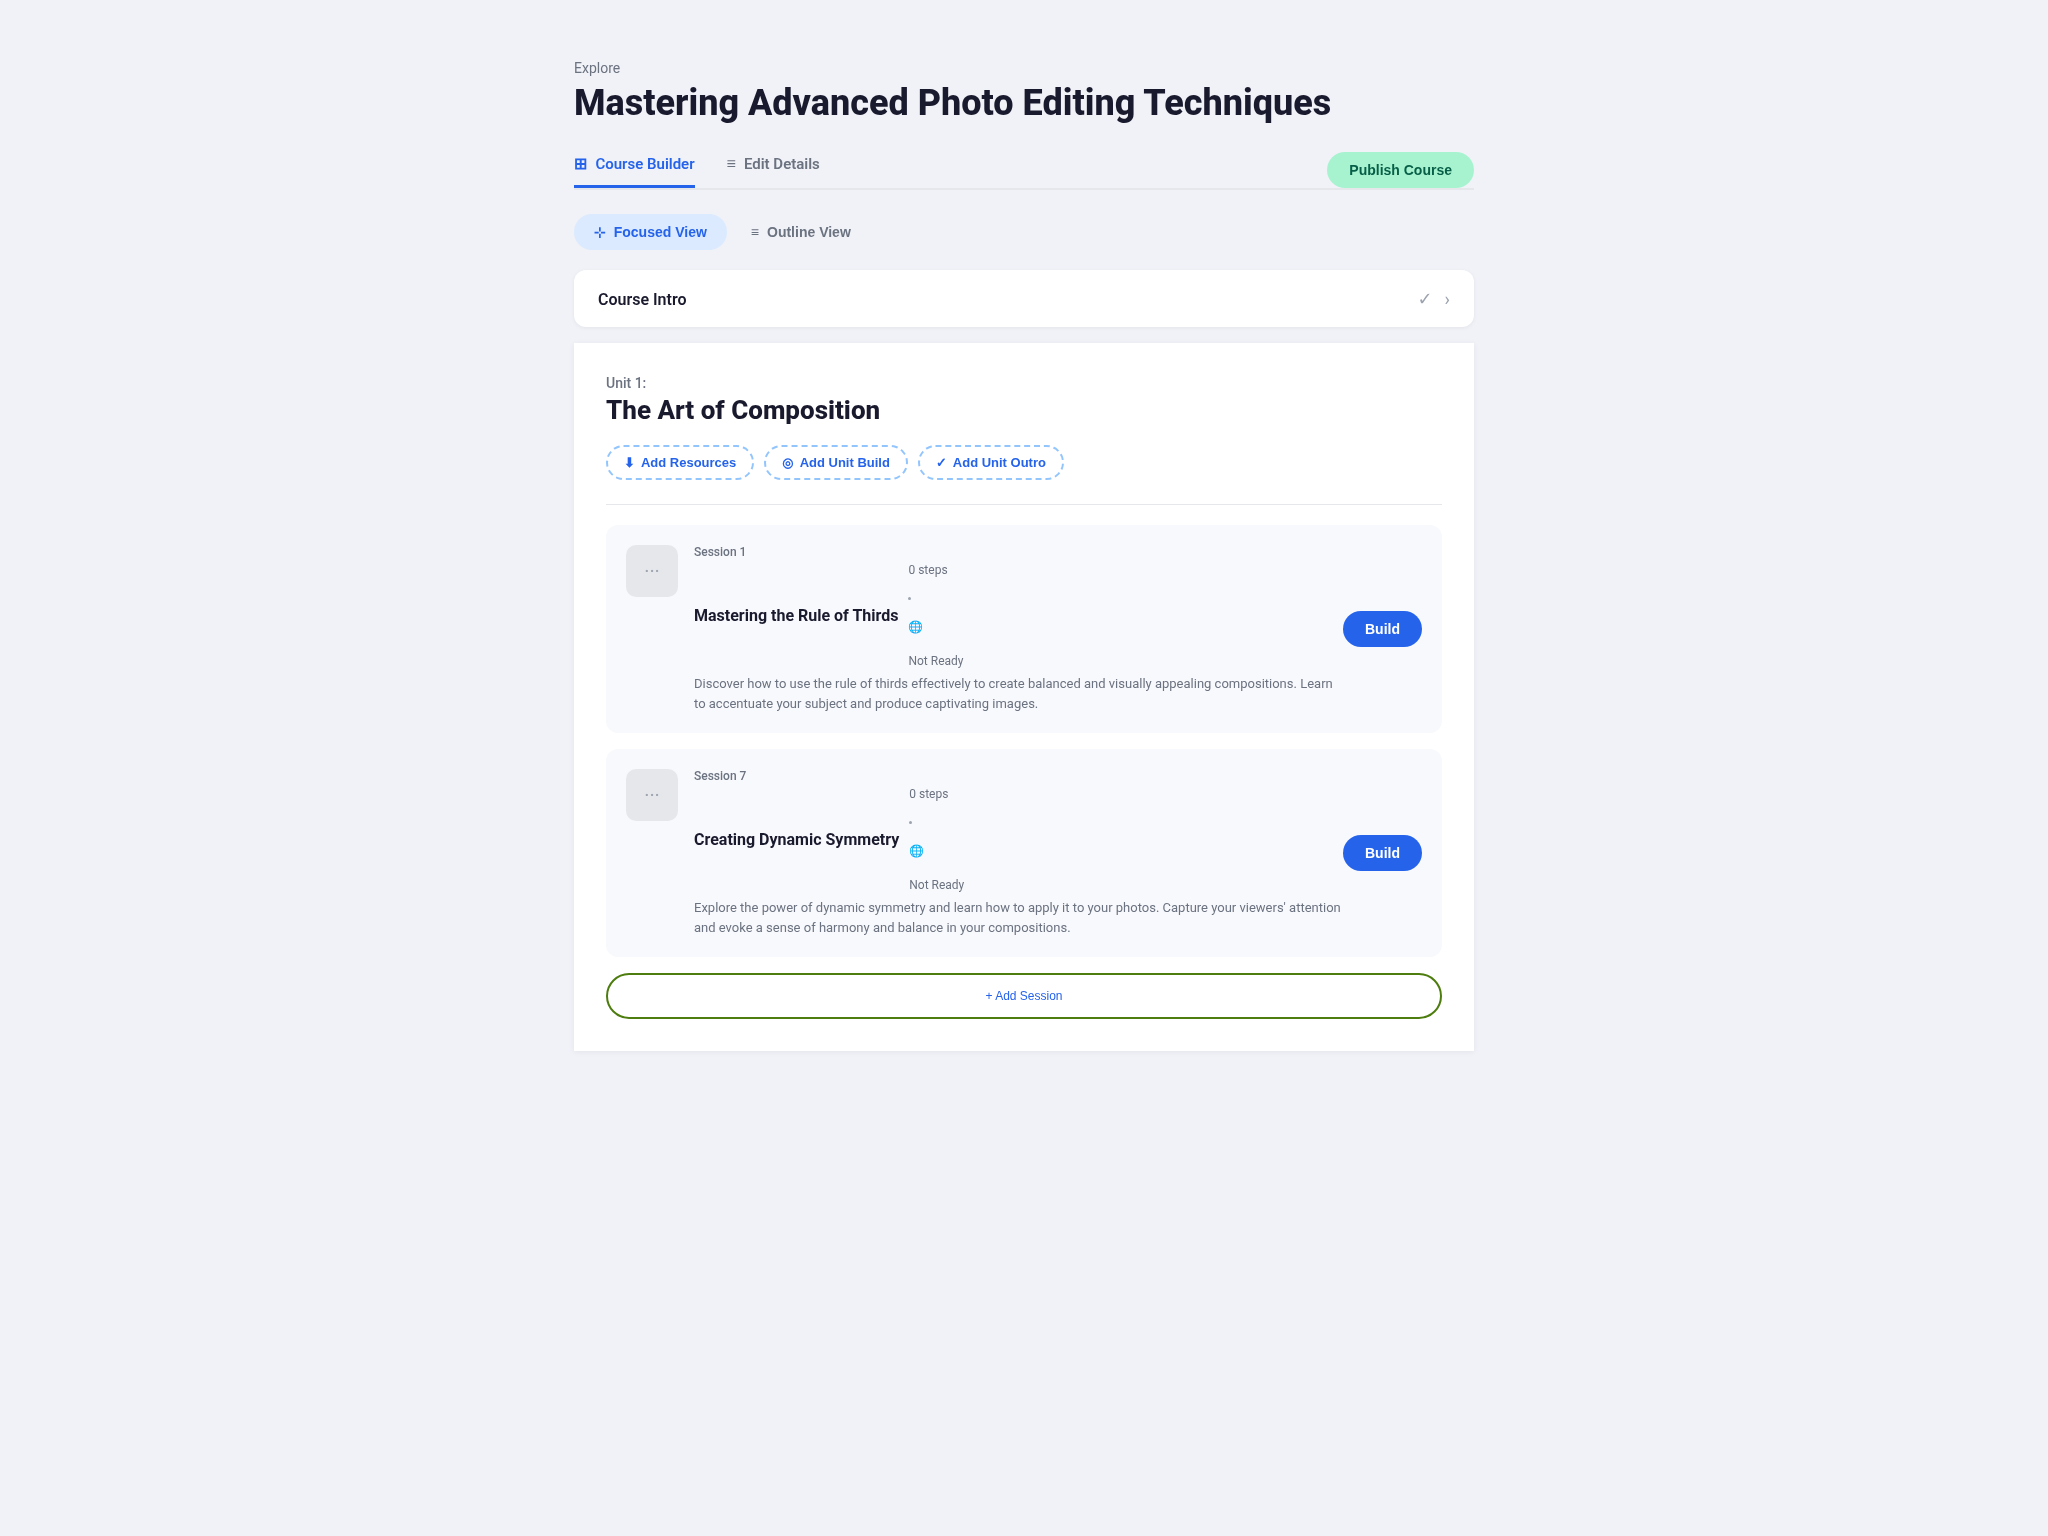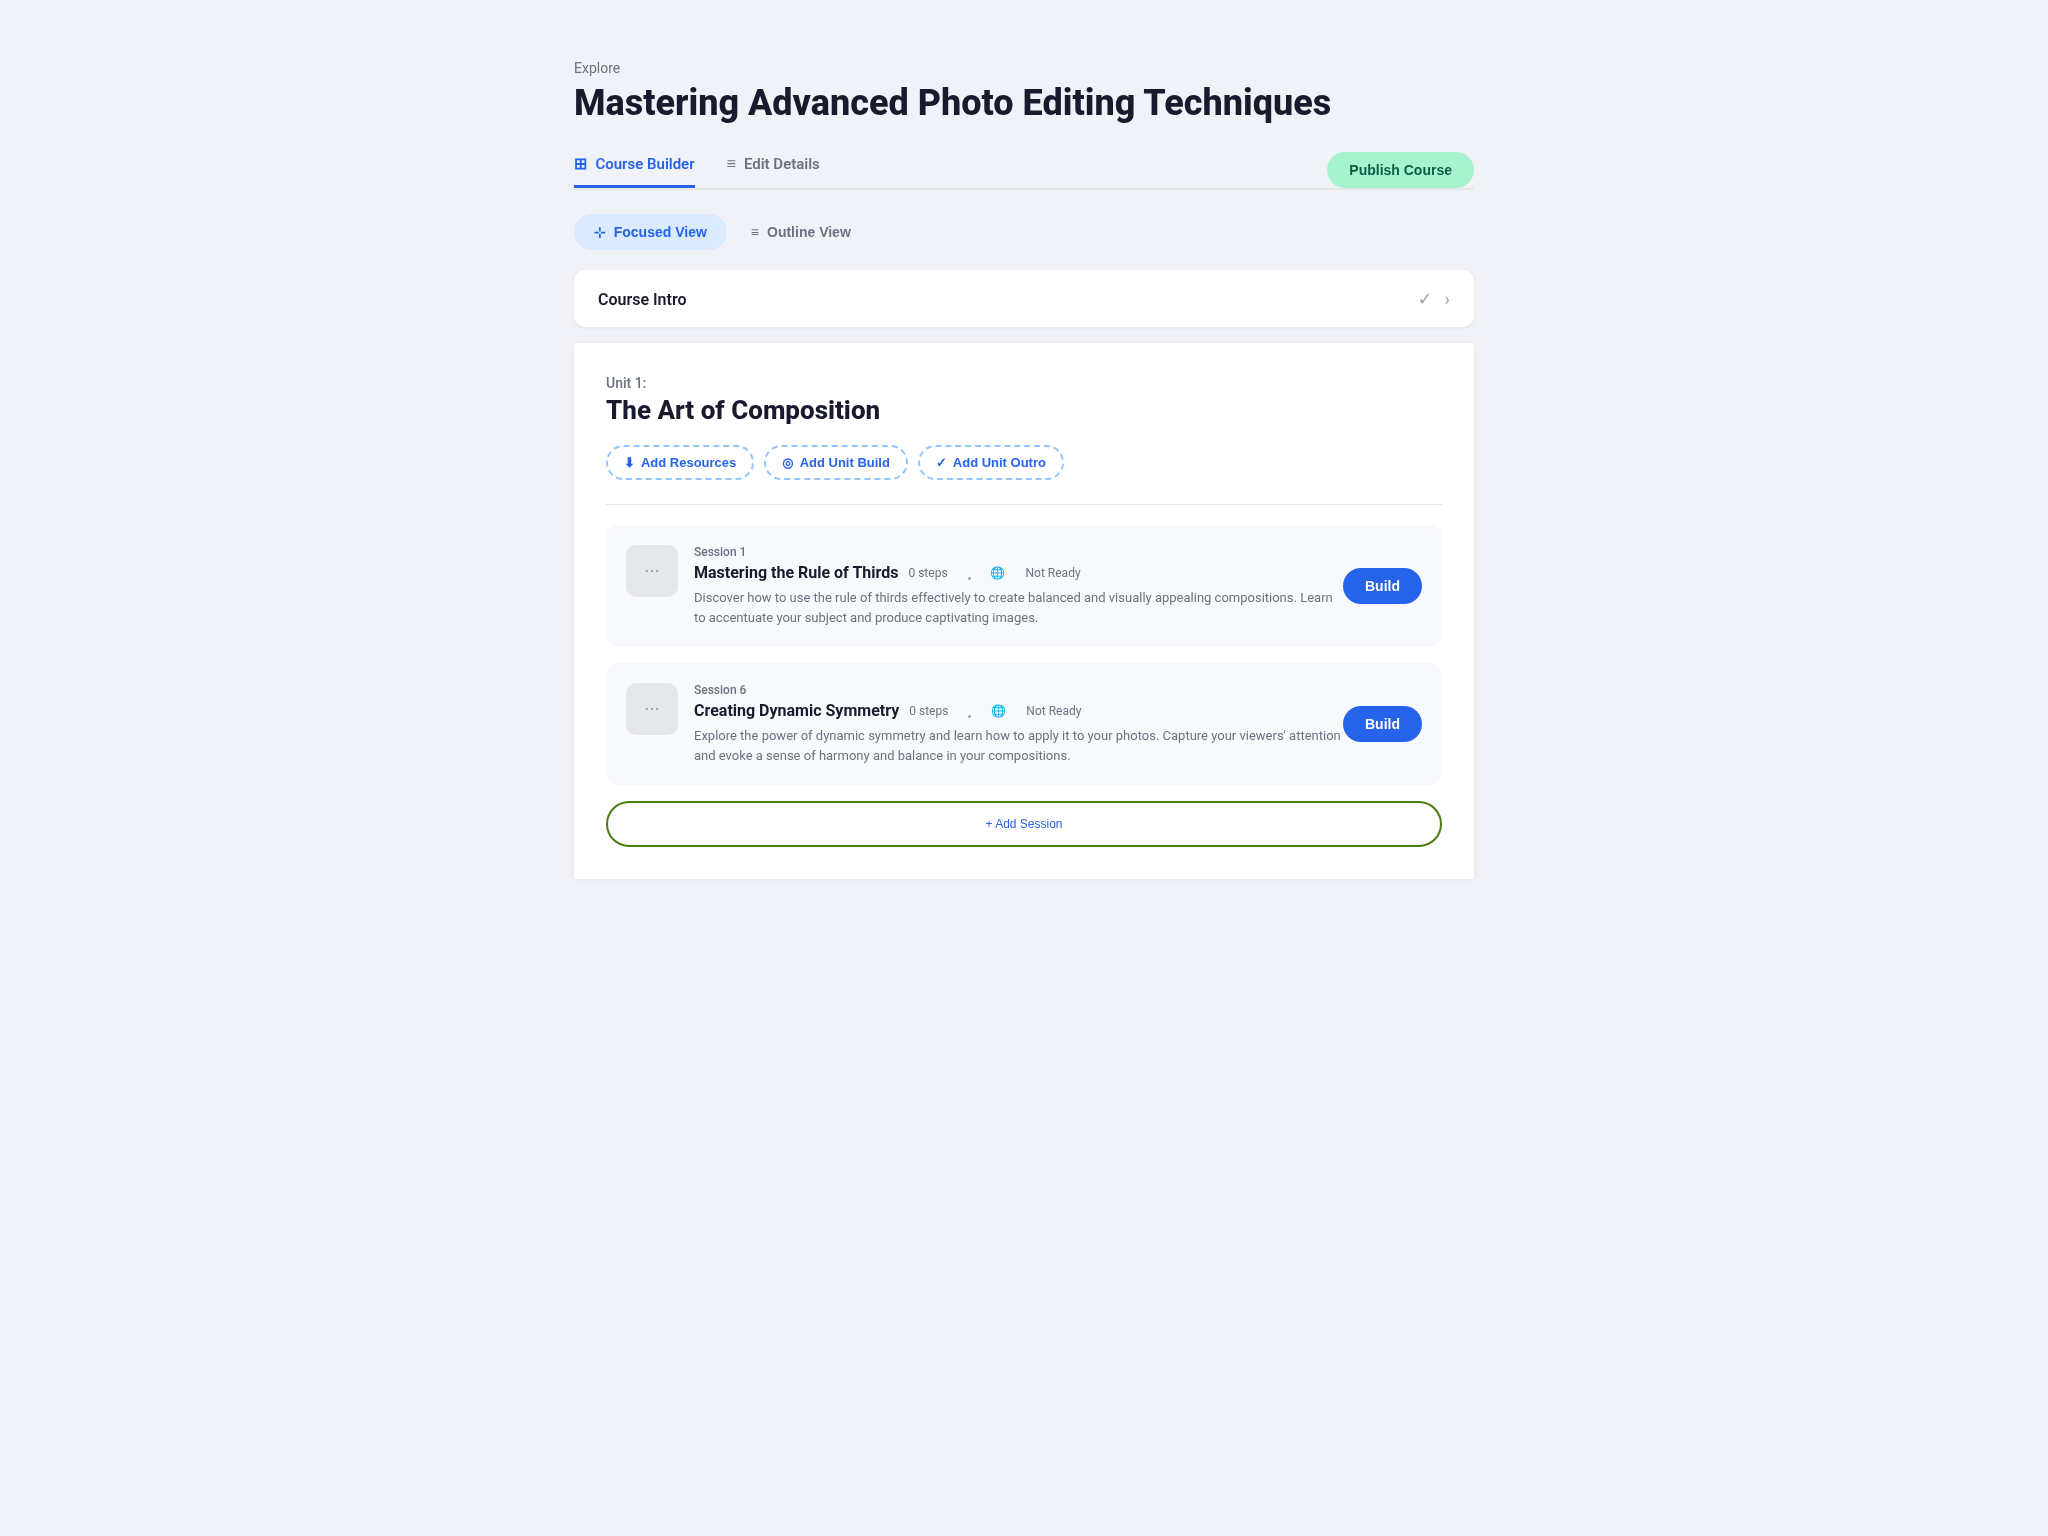--- a/index.html
+++ b/index.html
@@ -193,24 +193,25 @@
       margin-bottom: 6px;
       flex-wrap: wrap;
     }
     .session-title {
       font-size: 16px;
       font-weight: 700;
       color: #1a1a2e;
     }
     .session-meta {
       display: flex;
-      align-items: flex-end;
+      align-items: flex-start;
       gap: 20px;
       font-size: 12px;
       color: #6b7280;
+      flex-direction: column;
     }
     .session-meta .dot {
       width: 3px;
       height: 3px;
       background: #9ca3af;
       border-radius: 50%;
     }
     .session-desc {
       font-size: 13px;
       color: #6b7280;
@@ -334,21 +335,21 @@
         <button class="build-btn">Build</button>
       </div>
     </div>
 
     <div class="session-card">
       <div class="session-thumb">
         <span>···</span>
       </div>
       <div class="session-row-inner">
         <div class="session-content">
-          <div class="session-label">Session 6</div>
+          <div class="session-label">Session 7</div>
           <div class="session-header">
             <span class="session-title">Creating Dynamic Symmetry</span>
             <div class="session-meta">
               <span>0 steps</span>
               <span class="dot"></span>
               <span>🌐</span>
               <span>Not Ready</span>
             </div>
           </div>
           <div class="session-desc">Explore the power of dynamic symmetry and learn how to apply it to your photos. Capture your viewers' attention and evoke a sense of harmony and balance in your compositions.</div>

